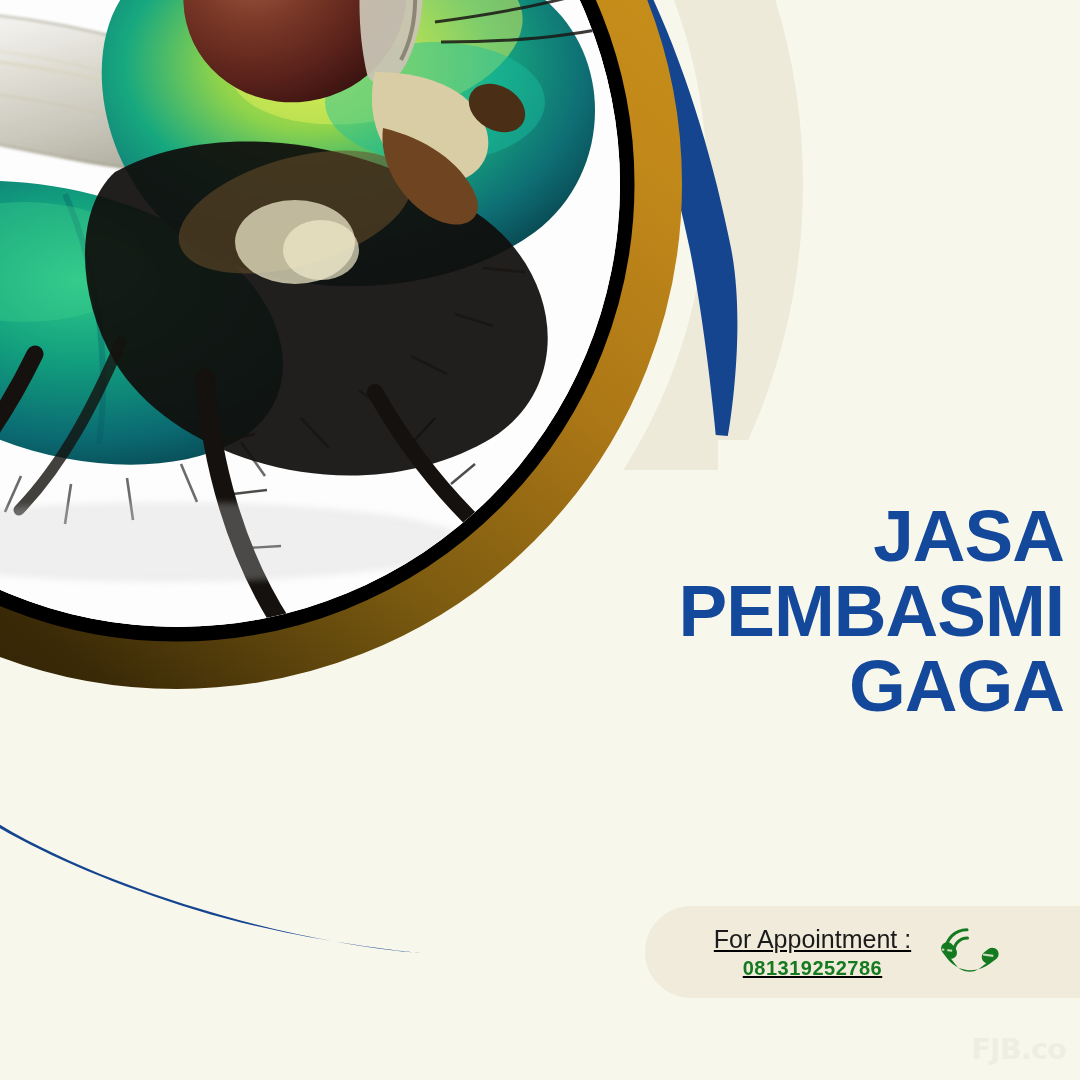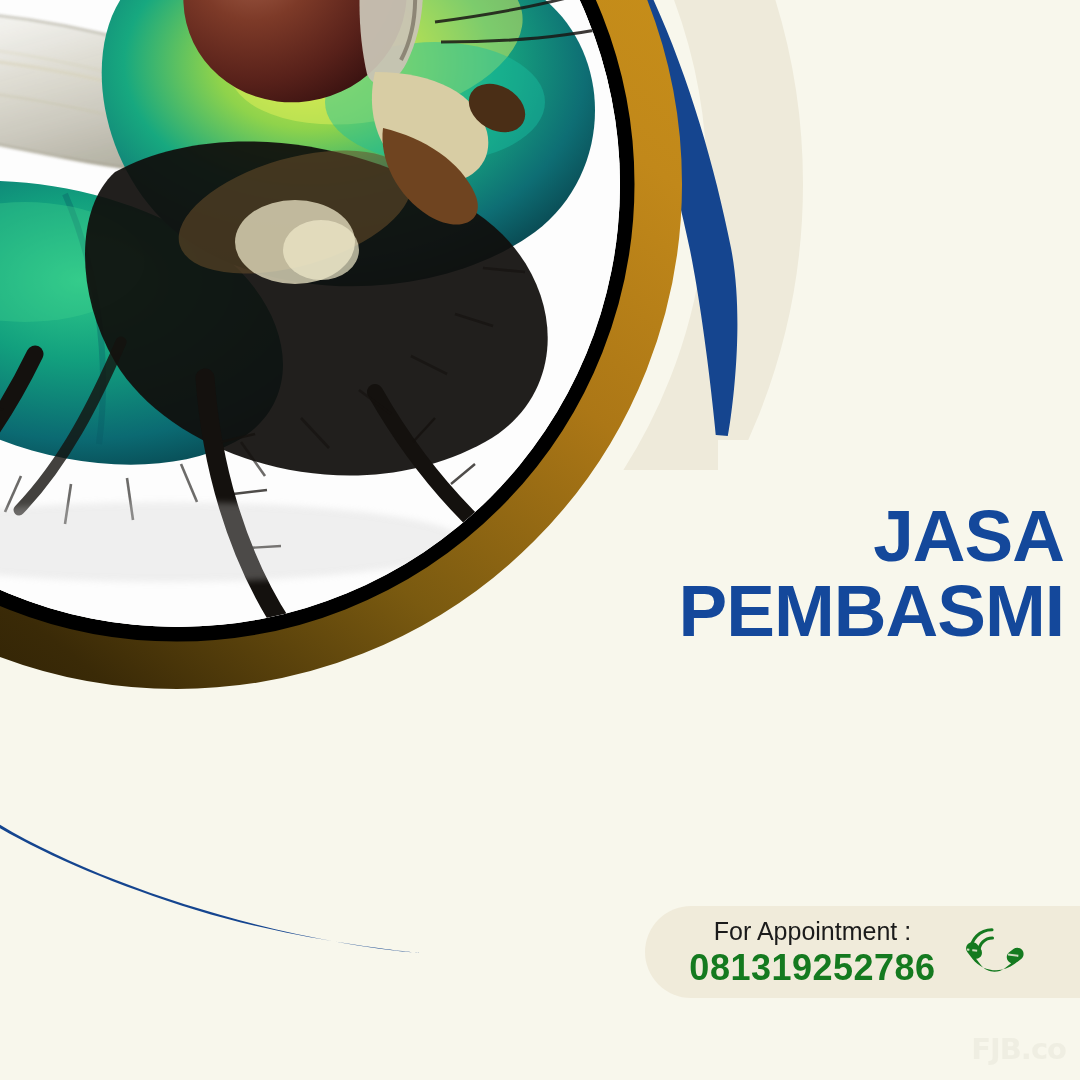--- a/index.html
+++ b/index.html
@@ -64,37 +64,38 @@
     z-index:20;
     display:flex;
     align-items:center;
     justify-content:center;
   }
   .pill-inner{
     display:flex;
     align-items:center;
     gap:26px;
     transform:translateX(-6px);
+    text-decoration:underline;
   }
   .pill-text{
     display:flex;
     flex-direction:column;
     align-items:center;
     line-height:1;
   }
   .appt-label{
     color:#1B1B1B;
     font-size:25px;
     font-weight:normal;
     letter-spacing:0px;
     margin-bottom:6px;
   }
   .appt-phone{
     color:#147A1F;
-    font-size:36px;
+    font-size:20px;
     font-weight:bold;
     letter-spacing:0.5px;
     text-align:center;
   }
   .phone-icon{width:62px;height:62px;display:block;}
 
   
   .watermark{
     position:absolute;
     right:14px;
@@ -318,20 +319,21 @@
         <path d="M 626 166 L 634 128"></path>
       </g>
 
       <ellipse cx="430" cy="800" rx="300" ry="40" fill="#CFCFCF" opacity="0.3" filter="url(#soft2)"></ellipse>
     </svg>
   </div>
 
   <div class="headline">
     <span class="line">JASA</span>
     <span class="line">PEMBASMI</span>
+    <span class="line">GAGA</span>
   </div>
 
   <div class="appointment-pill">
     <div class="pill-inner">
       <div class="pill-text">
         <span class="appt-label">For Appointment :</span>
         <span class="appt-phone">081319252786</span>
       </div>
       <svg class="phone-icon" viewBox="0 0 64 64" xmlns="http://www.w3.org/2000/svg">
         <g transform="rotate(-38 32 32)">

